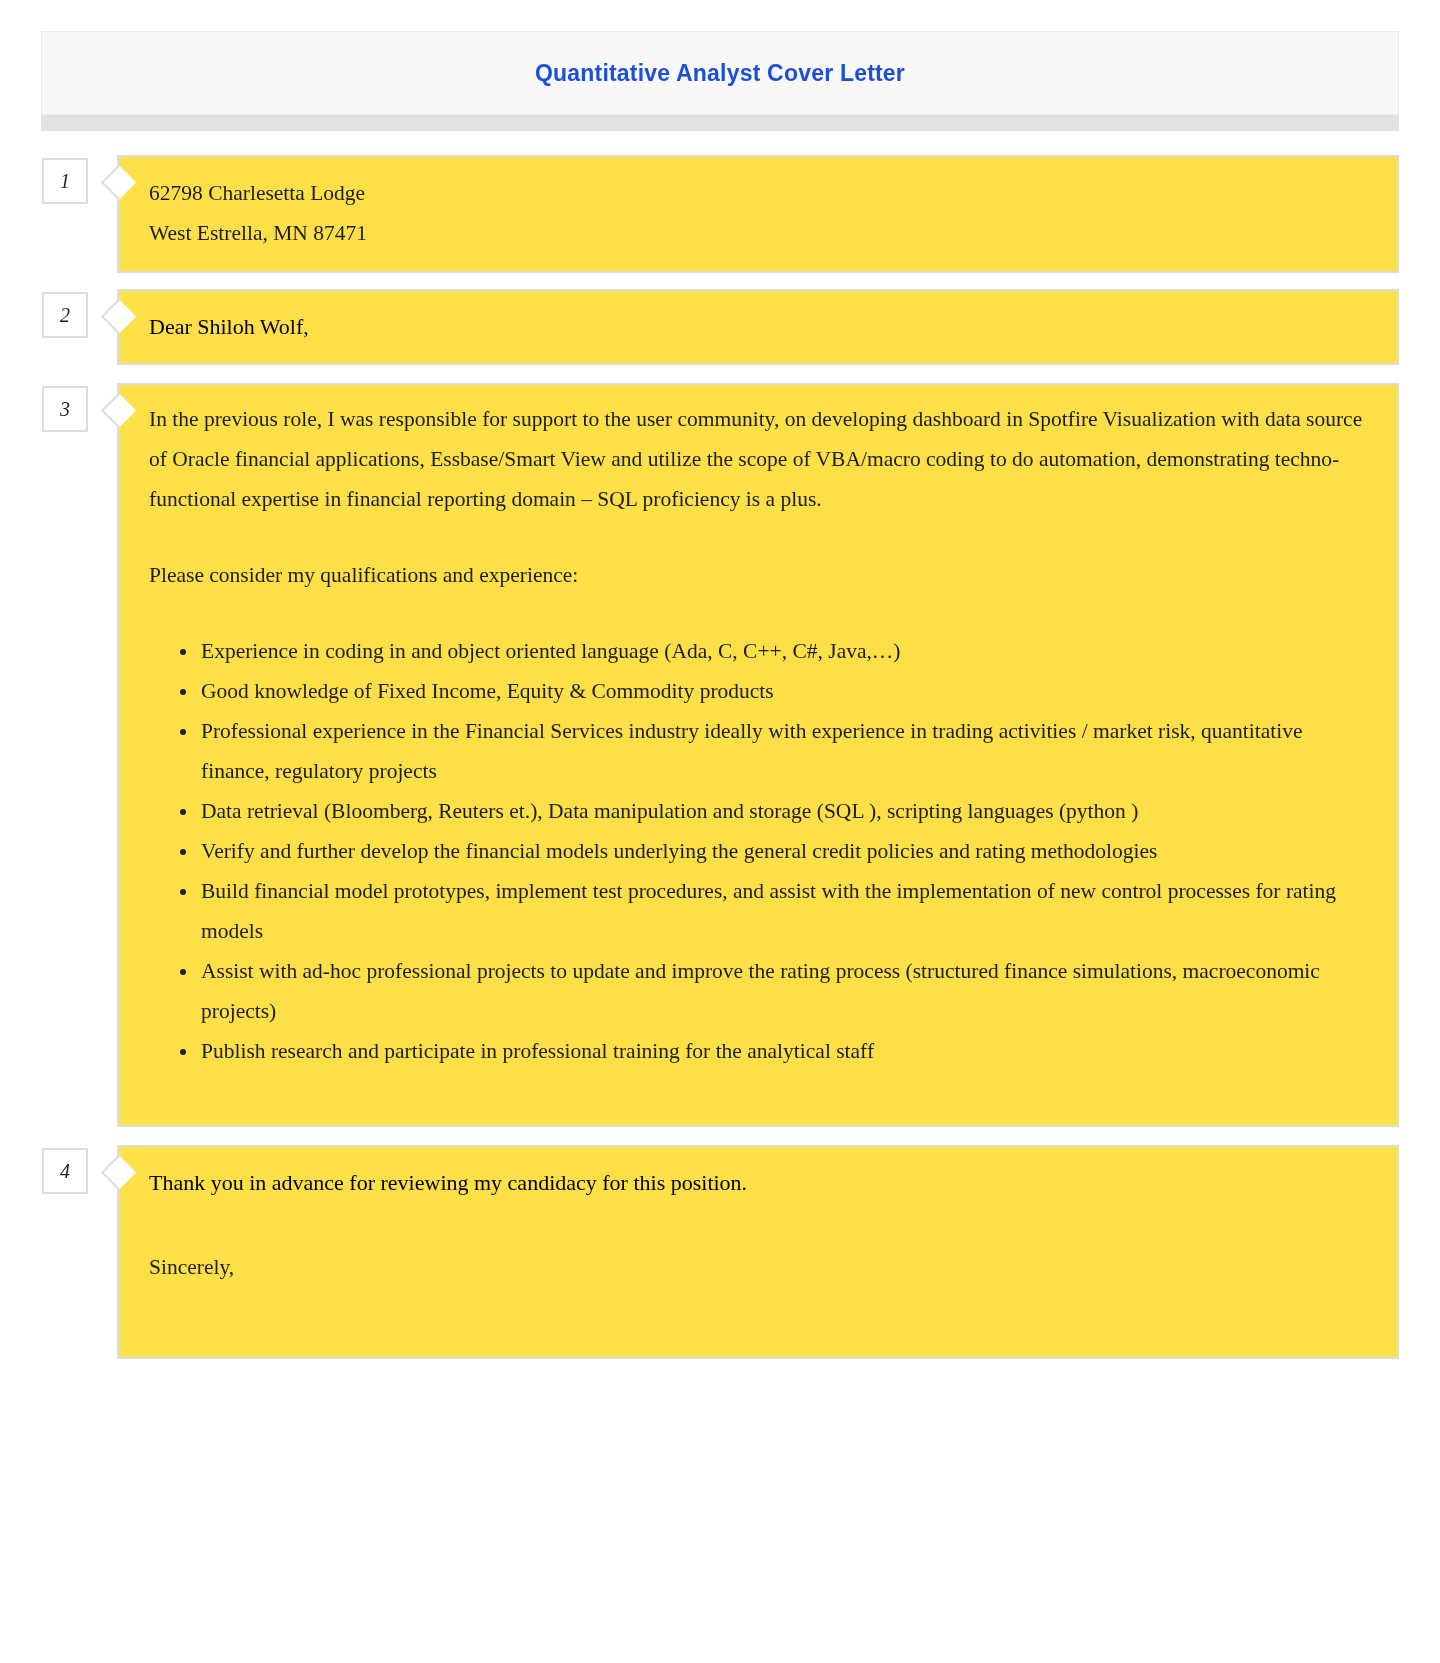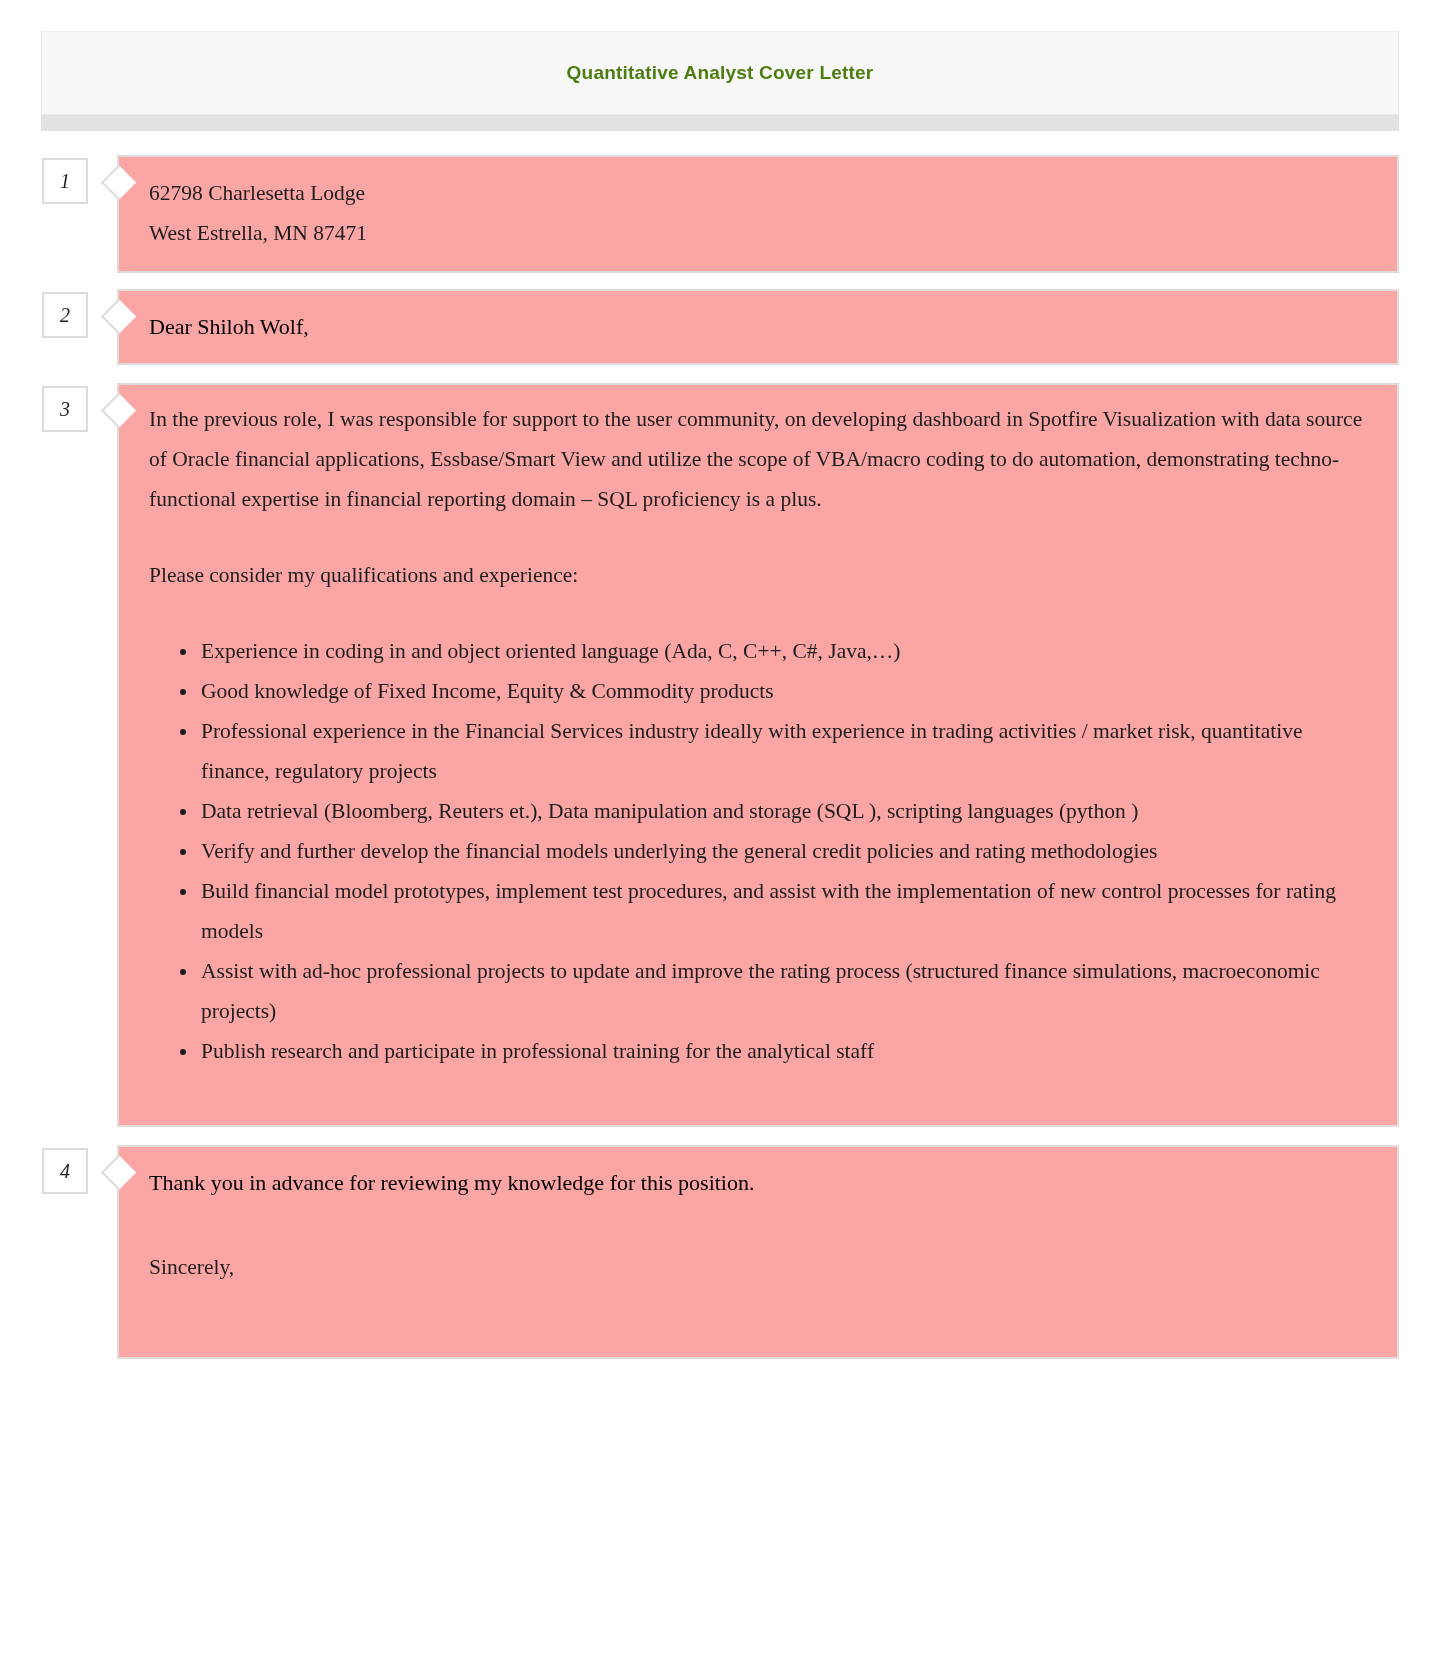--- a/index.html
+++ b/index.html
@@ -22,22 +22,22 @@
     background: #f8f8f8;
     border: 1px solid #ececec;
     height: 84px;
     display: flex;
     align-items: center;
     justify-content: center;
   }
   .header-title {
     font-family: "Liberation Sans", sans-serif;
     font-weight: 700;
-    font-size: 19px;
-    color: #4d7c0f;
+    font-size: 23px;
+    color: #1d4ed8;
     letter-spacing: 0.2px;
   }
   .header-shadow {
     height: 16px;
     background: #e2e2e2;
   }
 
   
   .section {
     display: flex;
@@ -63,21 +63,21 @@
     align-items: center;
     justify-content: center;
     font-style: italic;
     font-size: 20px;
     color: #222222;
   }
 
   .content-box {
     position: relative;
     flex: 1;
-    background: #fca5a5;
+    background: #fde047;
     border: 2px solid #dcdcdc;
     font-size: 21.5px;
     line-height: 40px;
   }
   
   .content-box::before {
     content: "";
     position: absolute;
     left: -13px;
     top: 13px;
@@ -168,18 +168,18 @@
     </div>
   </div>
 
   <div class="section section-4">
     <div class="num-col">
       <div class="num-box">
         <span>4</span>
       </div>
     </div>
     <div class="content-box box-closing">
-      <div class="bold-line closing-line">Thank you in advance for reviewing my knowledge for this position.</div>
+      <div class="bold-line closing-line">Thank you in advance for reviewing my candidacy for this position.</div>
       <div class="signoff">Sincerely,</div>
     </div>
   </div>
 
 </div>
 
 </body></html>

